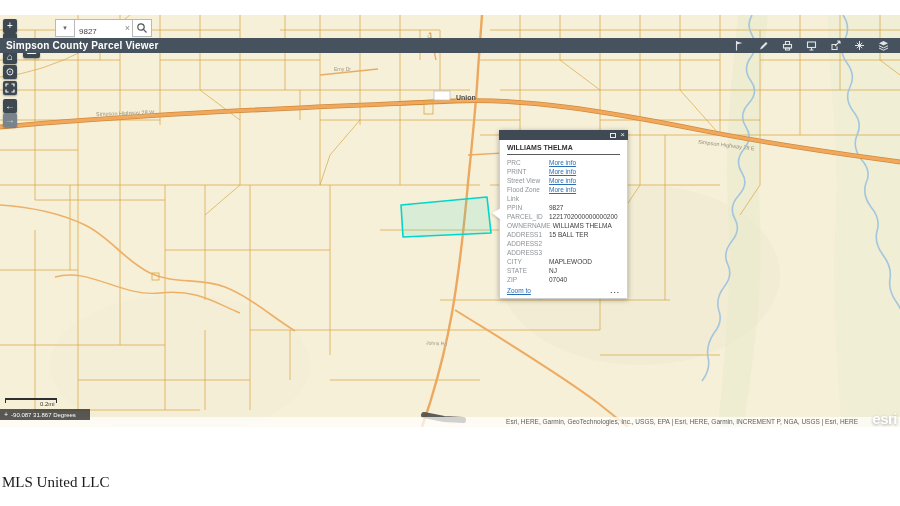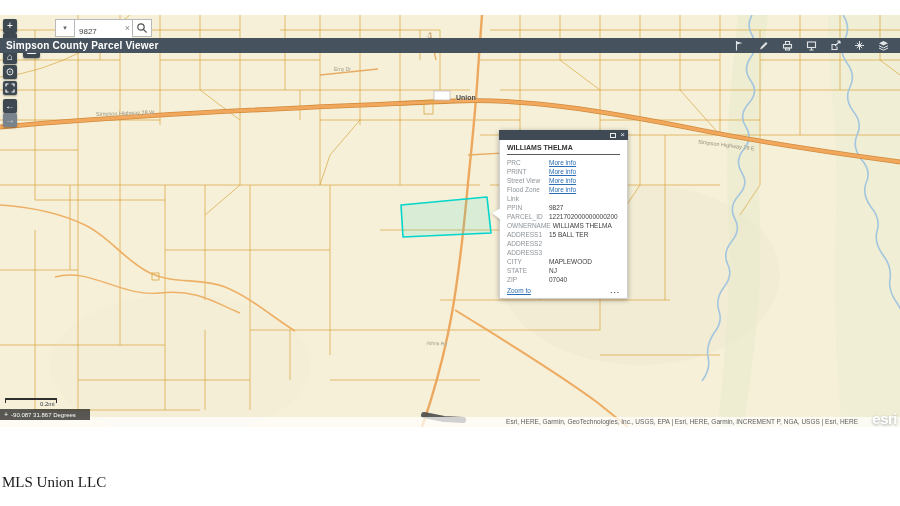--- a/index.html
+++ b/index.html
@@ -261,16 +261,16 @@
     <span class="scale-label">0.2mi</span>
     <div class="coords">
       <span class="cross">+</span>
       <span>-90.087 31.867 Degrees</span>
     </div>
     <div class="attrib">Esri, HERE, Garmin, GeoTechnologies, Inc., USGS, EPA | Esri, HERE, Garmin, INCREMENT P, NGA, USGS | Esri, HERE</div>
     <span class="esri">esri</span>
   </div>
 
   <div class="footer-area">
-    <span class="mls">MLS Union LLC</span>
+    <span class="mls">MLS United LLC</span>
   </div>
 
 </div>
 
 </body></html>

